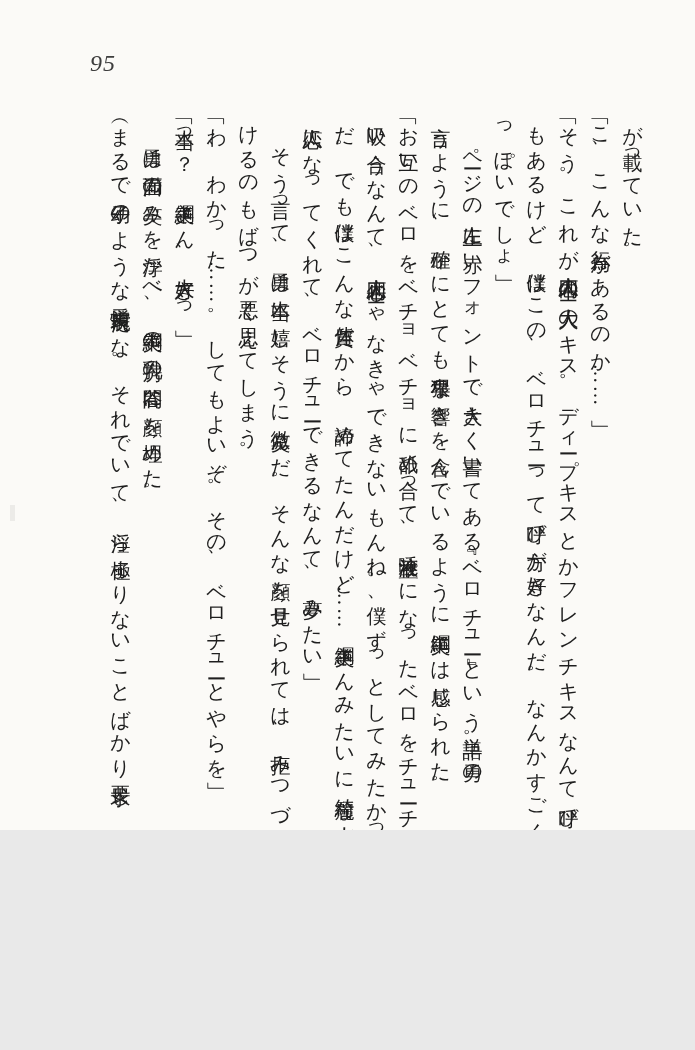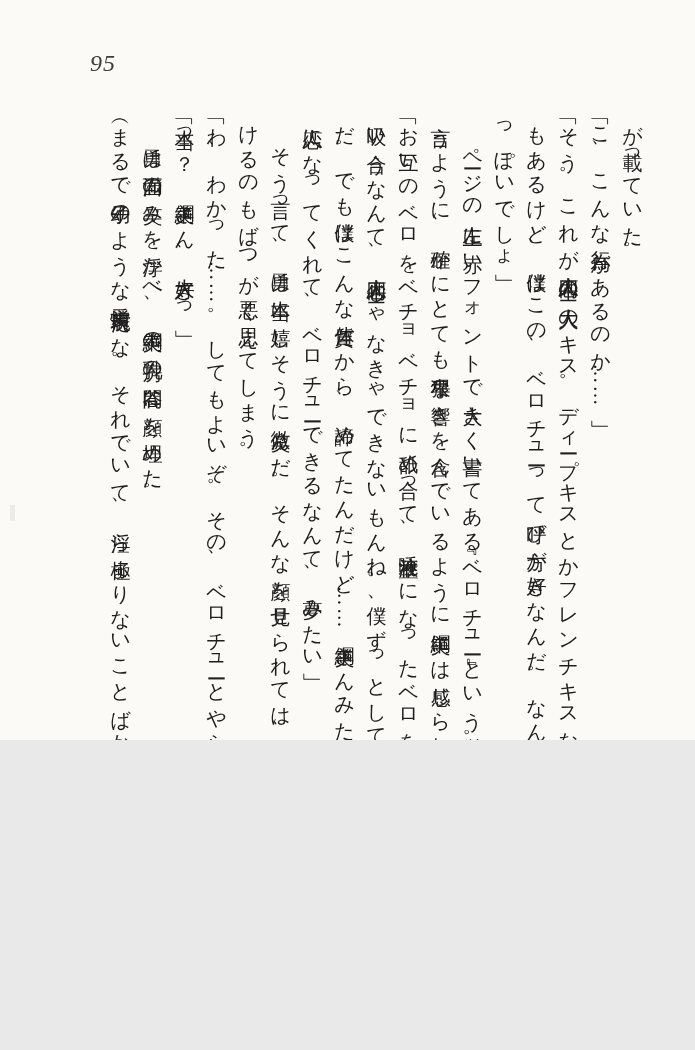--- a/index.html
+++ b/index.html
@@ -3,21 +3,21 @@
 <meta charset="utf-8">
 <style>
   html, body {
     margin: 0;
     padding: 0;
     background: #e9e9e9;
   }
   .page {
     position: relative;
     width: 695px;
-    height: 740px;
+    height: 830px;
     background: #fbfaf7;
     overflow: hidden;
     font-family: "Liberation Serif", "DejaVu Serif", serif;
   }
   .page-number {
     position: absolute;
     top: 50px;
     left: 90px;
     font-size: 24px;
     font-style: italic;

